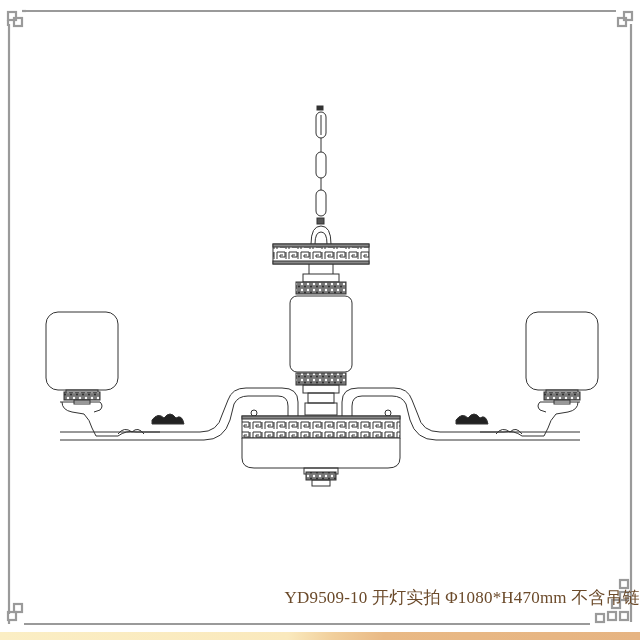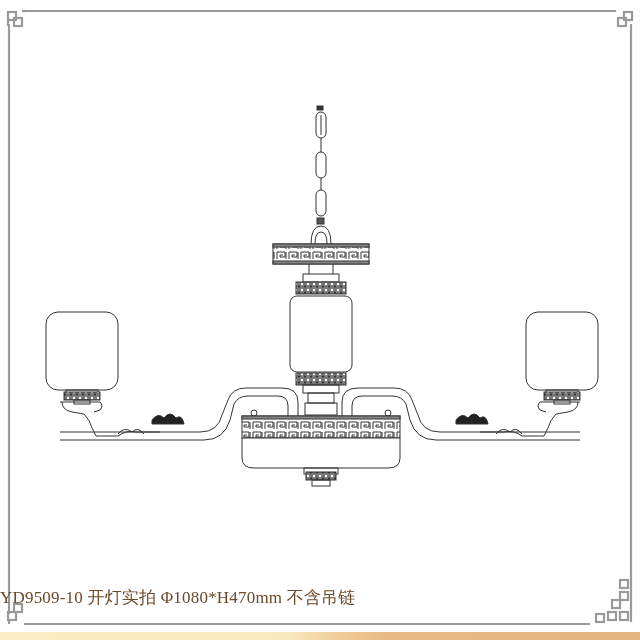--- a/index.html
+++ b/index.html
@@ -4,21 +4,21 @@
   <style>
     html, body { margin: 0; padding: 0; }
     body {
       width: 640px; height: 640px; position: relative; overflow: hidden;
       background: #ffffff;
       font-family: "DejaVu Serif", serif;
     }
     .frame-svg { position: absolute; left: 0; top: 0; width: 640px; height: 640px; }
     .caption {
       position: absolute; left: 0; width: 640px; top: 586px;
-      text-align: left; font-size: 17px; color: #6b4a2a;
+      text-align: right; font-size: 17px; color: #6b4a2a;
       font-family: "Liberation Serif", "DejaVu Serif", serif;
       letter-spacing: 0.2px; white-space: nowrap;
     }
     .bottom-strip {
       position: absolute; left: 0; bottom: 0; width: 640px; height: 8px;
       background: linear-gradient(100deg, #fbeec4 0%, #fae9bd 45%, #f1cf9c 52%, #e9b985 60%, #e6b482 100%);
     }
     .lamp-svg { position: absolute; left: 0; top: 0; width: 640px; height: 640px; }
   </style>
 </head>

